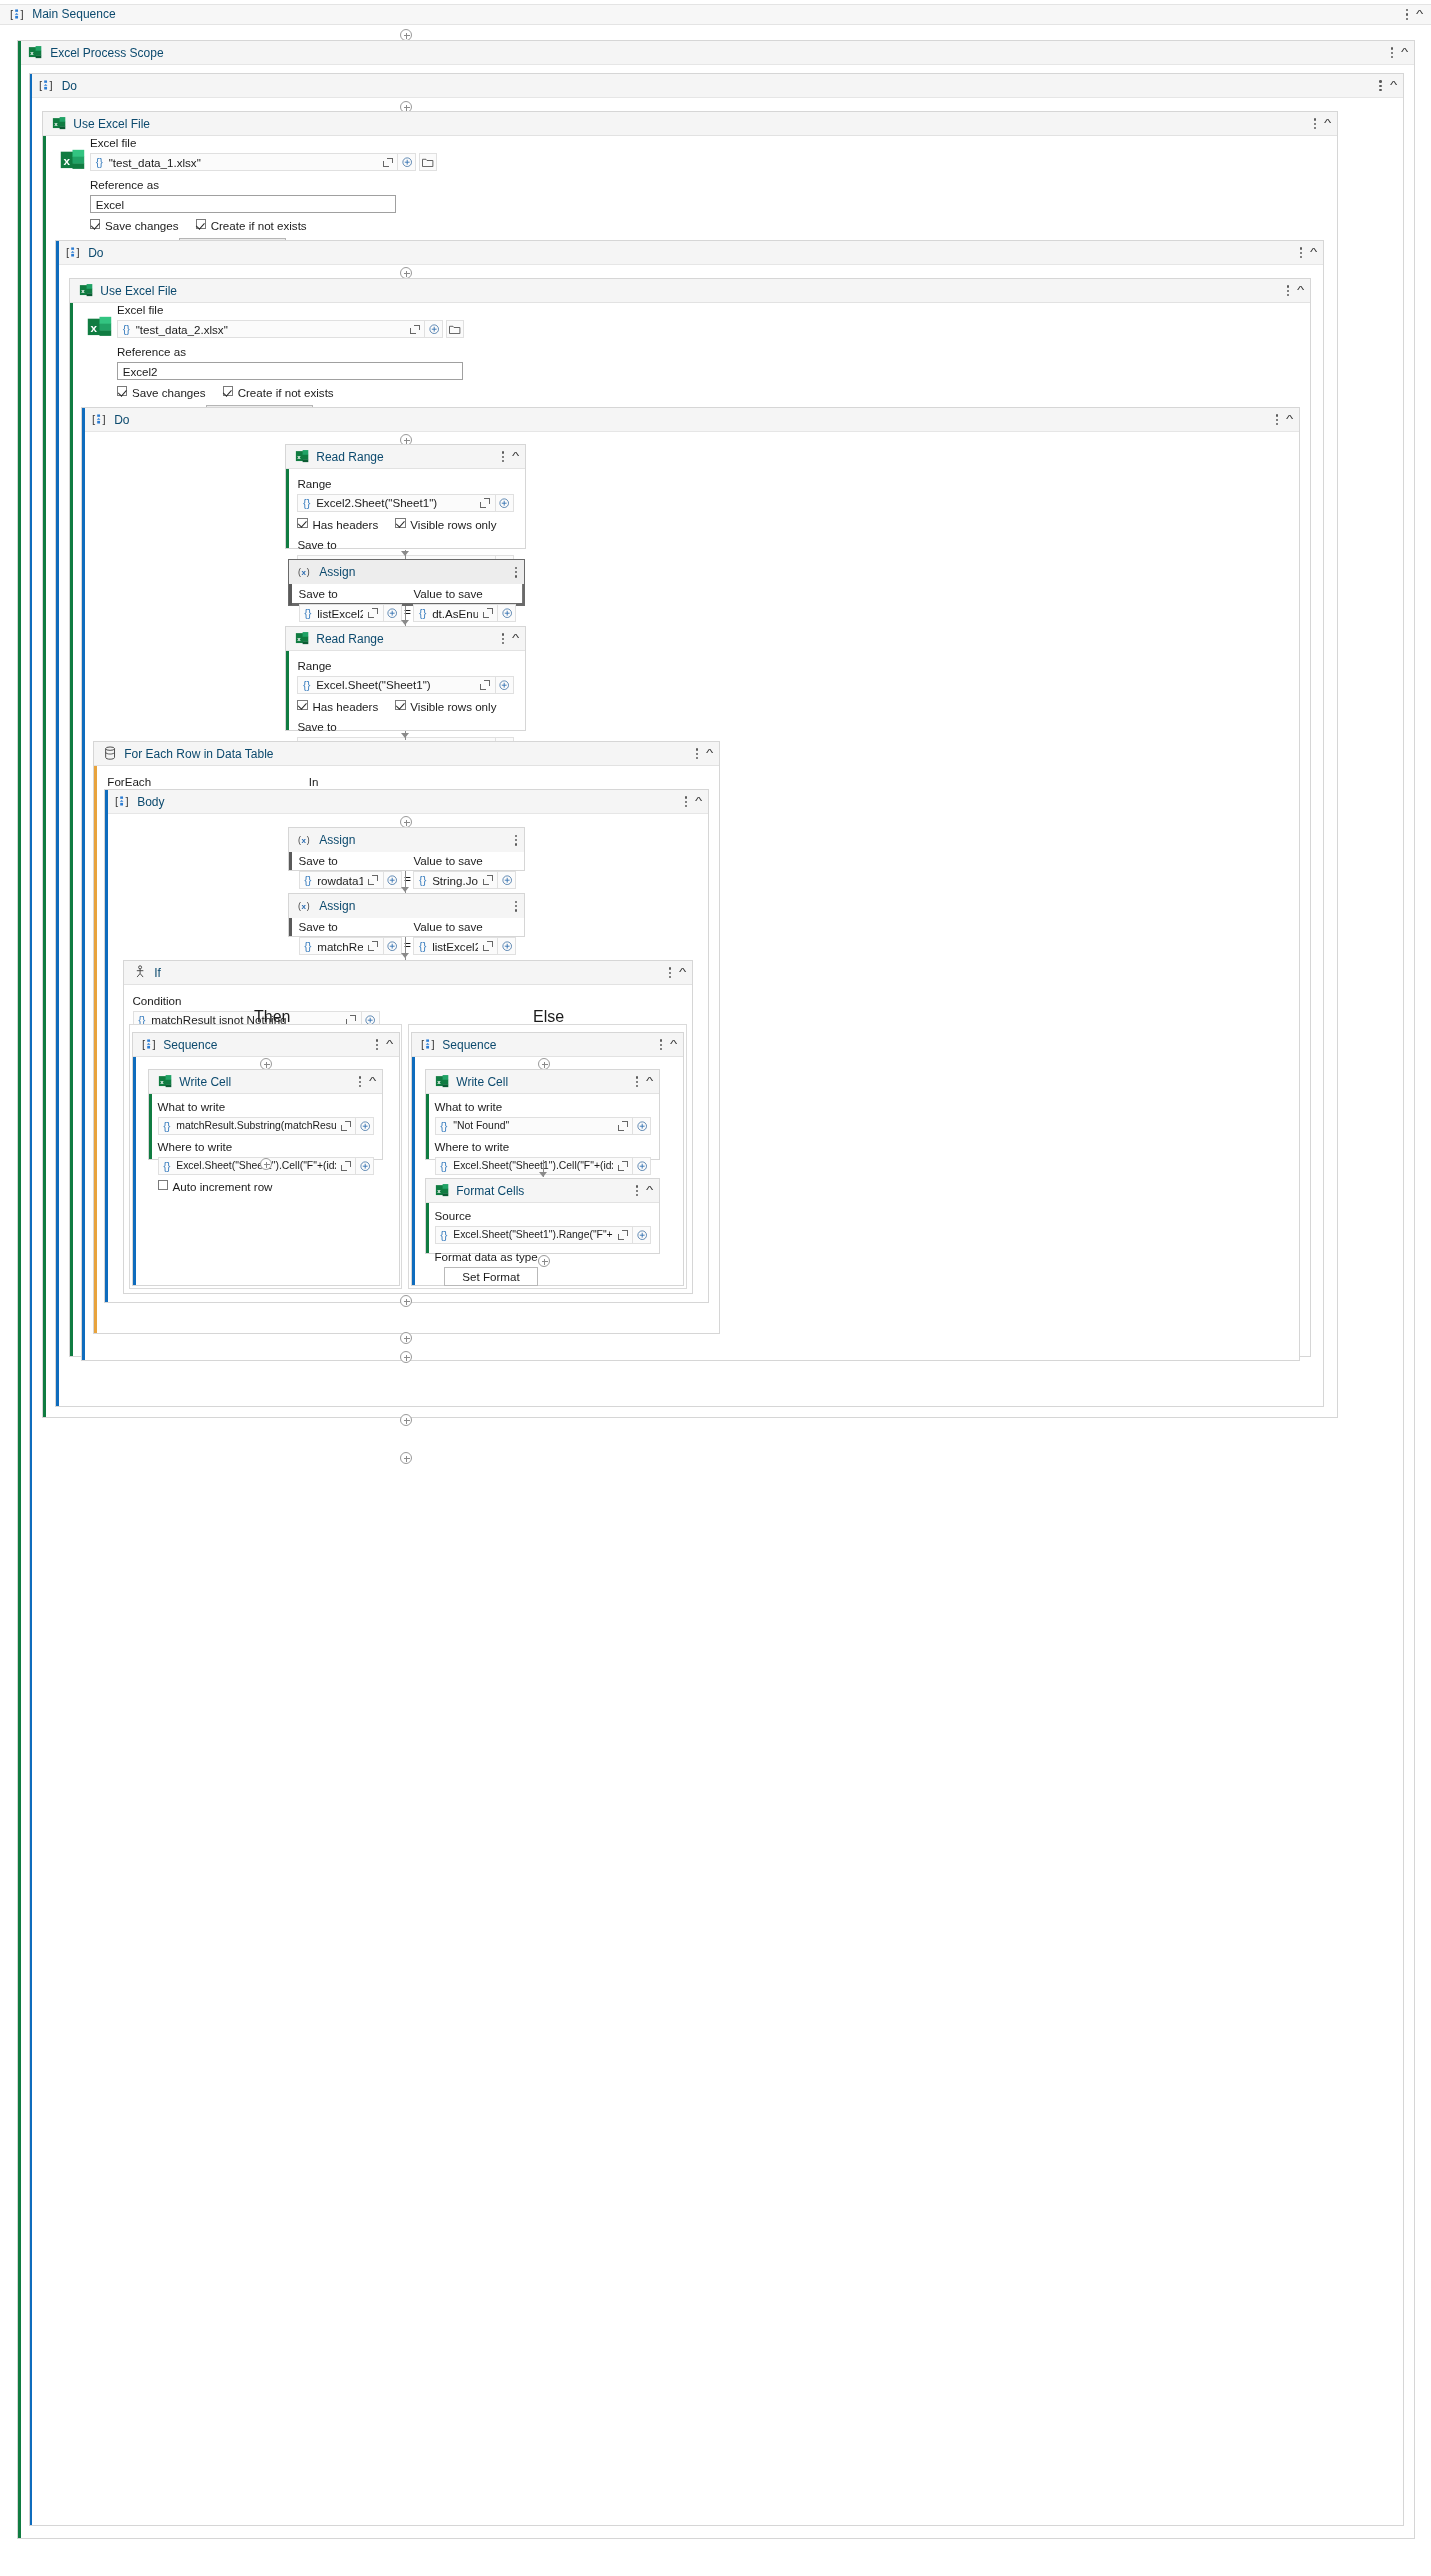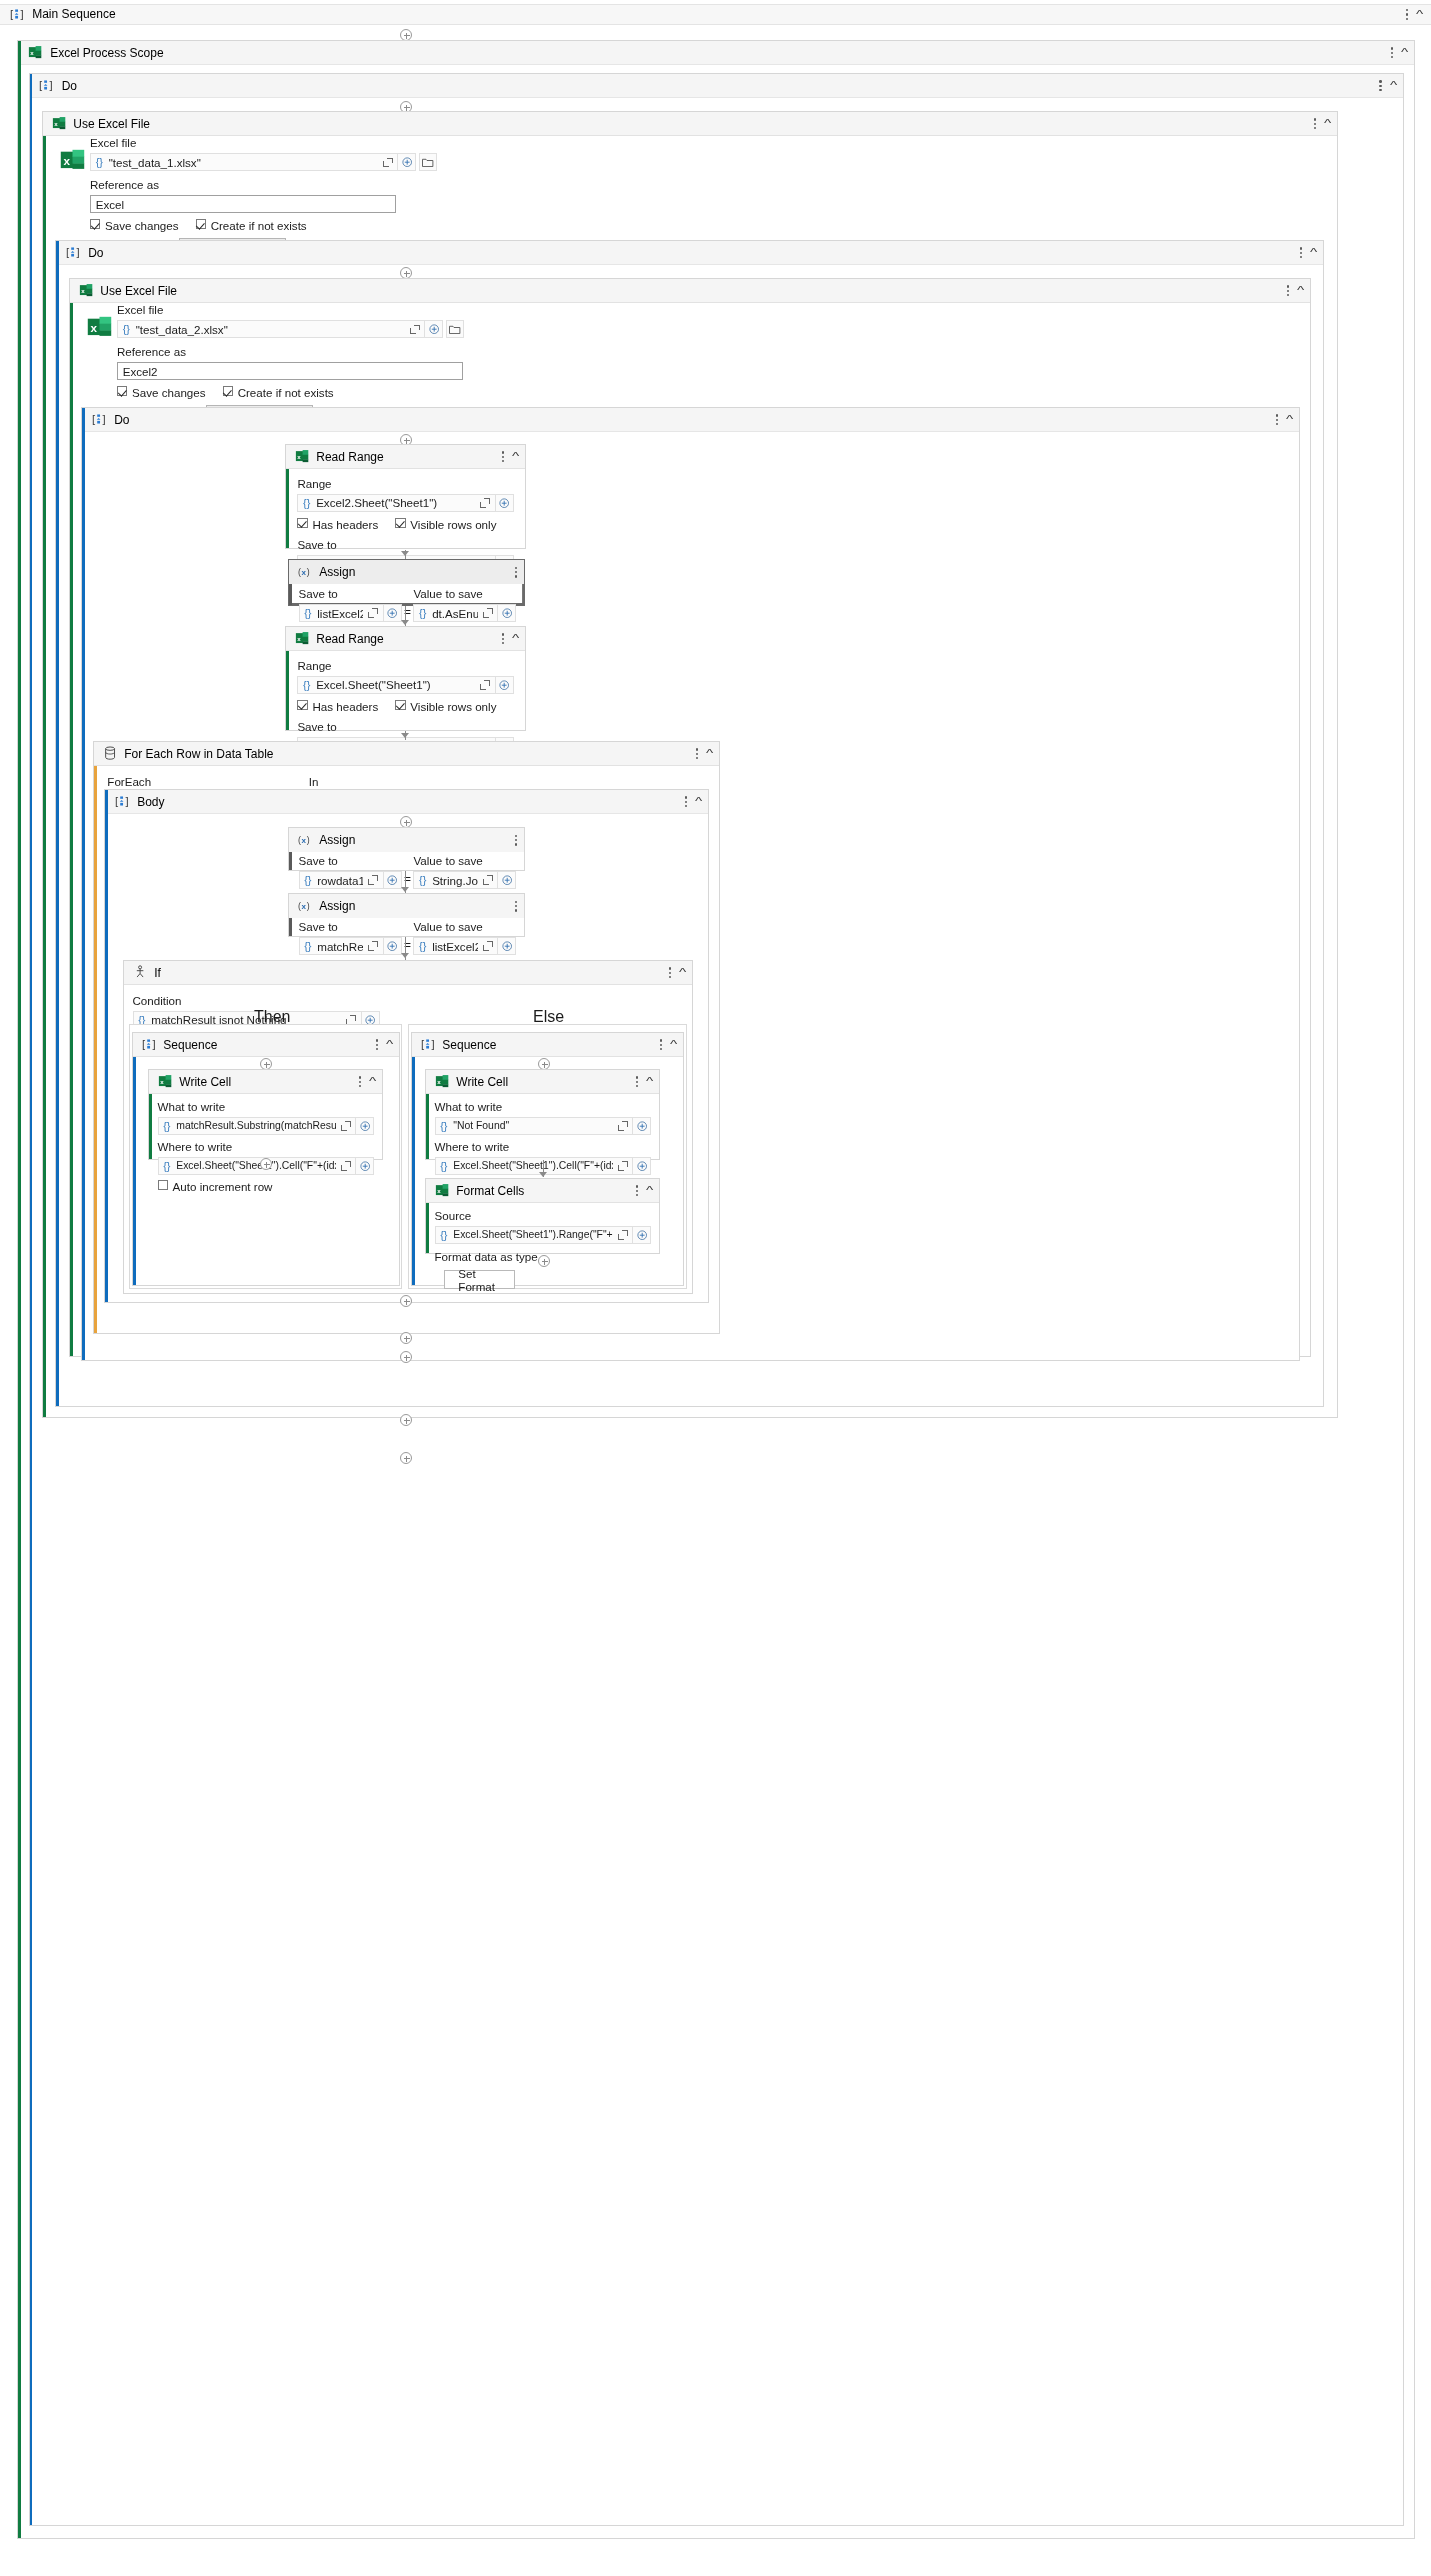--- a/index.html
+++ b/index.html
@@ -15,21 +15,21 @@
   }
 
   
   .act { background:#ffffff; border:0.9px solid #d6d6d6; position:relative; }
   .act-head {
     background:#f5f5f5; border-bottom:0.9px solid #e2e2e2;
     height:24px; display:flex; align-items:center; gap:7.6px;
     padding:0 6.6px 0 8.5px; position:relative;
   }
   .act-head.noborder { border-bottom:none; }
-  .act-title { font-size:12px; color:#000000; white-space:nowrap; }
+  .act-title { font-size:12px; color:#0c4a6e; white-space:nowrap; }
   .act-body { padding:7.6px 11.4px 9.5px 11.4px; }
 
   
   .bar-green::before { content:""; position:absolute; left:0; top:0; bottom:0; width:2.8px; background:#107c41; }
   .bar-blue::before  { content:""; position:absolute; left:0; top:0; bottom:0; width:2.8px; background:#0f6cbd; }
   .bar-orange::before{ content:""; position:absolute; left:0; top:0; bottom:0; width:2.8px; background:#e8a33d; }
   .bar-dark::before  { content:""; position:absolute; left:0; top:0; bottom:0; width:2.8px; background:#5a5a5a; }
 
   
   .head-icons { margin-left:auto; display:flex; align-items:center; gap:8.5px; color:#4b4b4b; }
@@ -1076,21 +1076,21 @@
           </span>
       </div>
       <div class="plusbtn">
         <svg width="10.4" height="10.4" viewBox="0 0 12 12">
             <circle cx="6" cy="6" r="5" fill="none" stroke="#4a78a8" stroke-width="1"></circle>
             <path d="M6 3.2v5.6M3.2 6h5.6" stroke="#2b6cb0" stroke-width="1"></path>
           </svg>
       </div>
     </div>
     <div class="lbl" style="margin-top:5.7px;">Format data as type</div>
-    <div class="btn" style="width:71px; margin-left:9.5px;">
+    <div class="btn" style="width:94px; margin-left:9.5px;">
       <span>Set Format</span>
     </div>
   </div>
 </div>
 <div class="addnode" style="left:538px; top:1255px;"></div>
 
 <div class="addnode" style="left:400px; top:1295px;"></div>
 <div class="addnode" style="left:400px; top:1332px;"></div>
 <div class="addnode" style="left:400px; top:1351px;"></div>
 <div class="addnode" style="left:400px; top:1414px;"></div>

